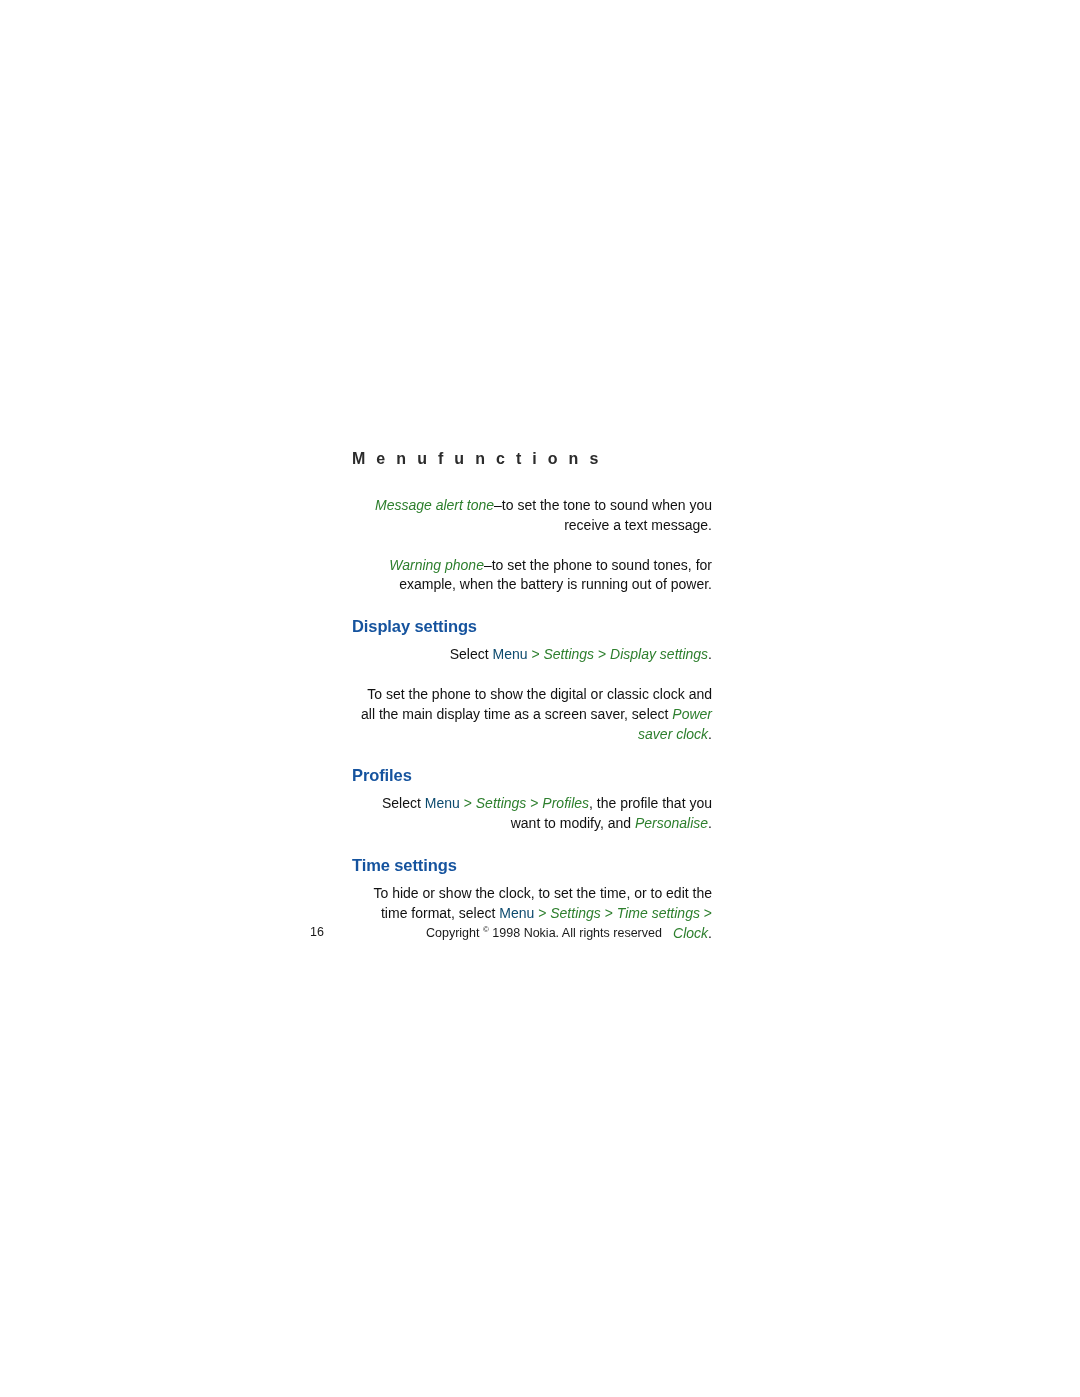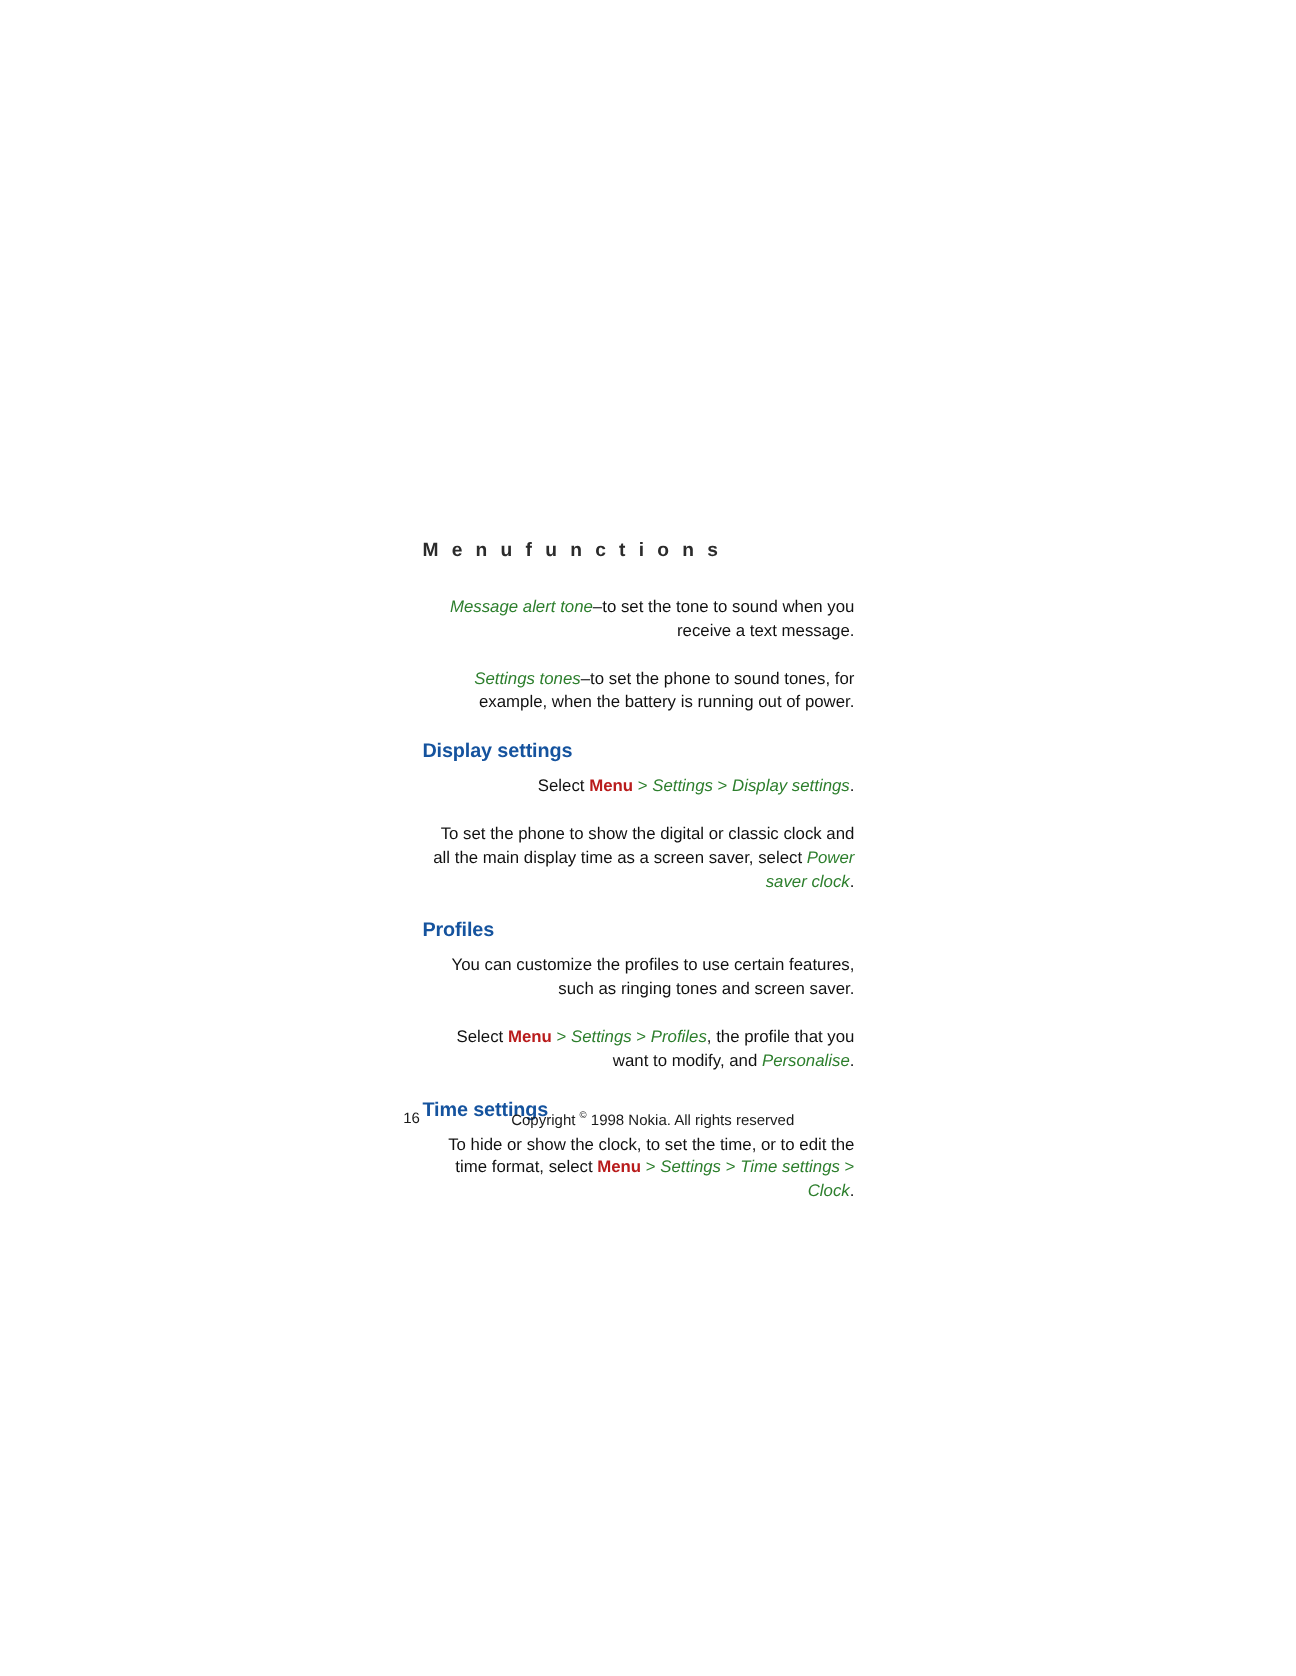--- a/index.html
+++ b/index.html
@@ -63,39 +63,39 @@
 
   
   .grn {
     color: #2D7F2D;
   }
   .grn-i {
     color: #2D7F2D;
     font-style: italic;
   }
   .grn-b {
-    color: #b91c1c;
-    font-weight: bold;
+    color: #0c4a6e;
+    font-weight: normal;
     margin-top: 31px;
   }
   .blk {
     color: #111111;
   }
 
   
   .footer {
     position: absolute;
     left: 0;
     top: 925px;
     width: 1080px;
     height: 20px;
   }
   .footer-pageno {
     position: absolute;
-    left: 336px;
+    left: 310px;
     top: 0;
     font-size: 12.5px;
     color: #1a1a1a;
   }
   .footer-copyright {
     position: absolute;
     left: 426px;
     top: 0;
     font-size: 12.5px;
     color: #1a1a1a;
@@ -110,31 +110,30 @@
 <body>
 
 <div class="page">
 
   <div class="content">
 
     <div class="running-head">M e n u   f u n c t i o n s</div>
 
     <p class="body"><span class="grn-i">Message alert tone</span><span class="blk">–</span><span class="blk">to set the tone to sound when you receive a text message.</span></p>
 
-    <p class="body"><span class="grn-i">Settings tones</span><span class="blk">–</span><span class="blk">to set the phone to sound tones, for example, when the battery is running out of power.</span></p>
+    <p class="body"><span class="grn-i">Warning phone</span><span class="blk">–</span><span class="blk">to set the phone to sound tones, for example, when the battery is running out of power.</span></p>
 
     <h2 class="section spaced">Display settings</h2>
 
     <p class="body"><span class="blk">Select </span><span class="grn-b">Menu</span><span class="grn"> &gt; </span><span class="grn-i">Settings</span><span class="grn"> &gt; </span><span class="grn-i">Display settings</span><span class="blk">.</span></p>
 
     <p class="body"><span class="blk">To set the phone to show the digital or classic clock and all the main display time as a screen saver, select </span><span class="grn-i">Power saver clock</span><span class="blk">.</span></p>
 
     <h2 class="section spaced">Profiles</h2>
 
-    <p class="body">You can customize the profiles to use certain features, such as ringing tones and screen saver.</p>
 
     <p class="body"><span class="blk">Select </span><span class="grn-b">Menu</span><span class="grn"> &gt; </span><span class="grn-i">Settings</span><span class="grn"> &gt; </span><span class="grn-i">Profiles</span><span class="blk">, the profile that you want to modify, and </span><span class="grn-i">Personalise</span><span class="blk">.</span></p>
 
     <h2 class="section spaced">Time settings</h2>
 
     <p class="body"><span class="blk">To hide or show the clock, to set the time, or to edit the time format, select </span><span class="grn-b">Menu</span><span class="grn"> &gt; </span><span class="grn-i">Settings</span><span class="grn"> &gt; </span><span class="grn-i">Time settings</span><span class="grn"> &gt; </span><span class="grn-i">Clock</span><span class="blk">.</span></p>
 
   </div>
 
   <div class="footer">

